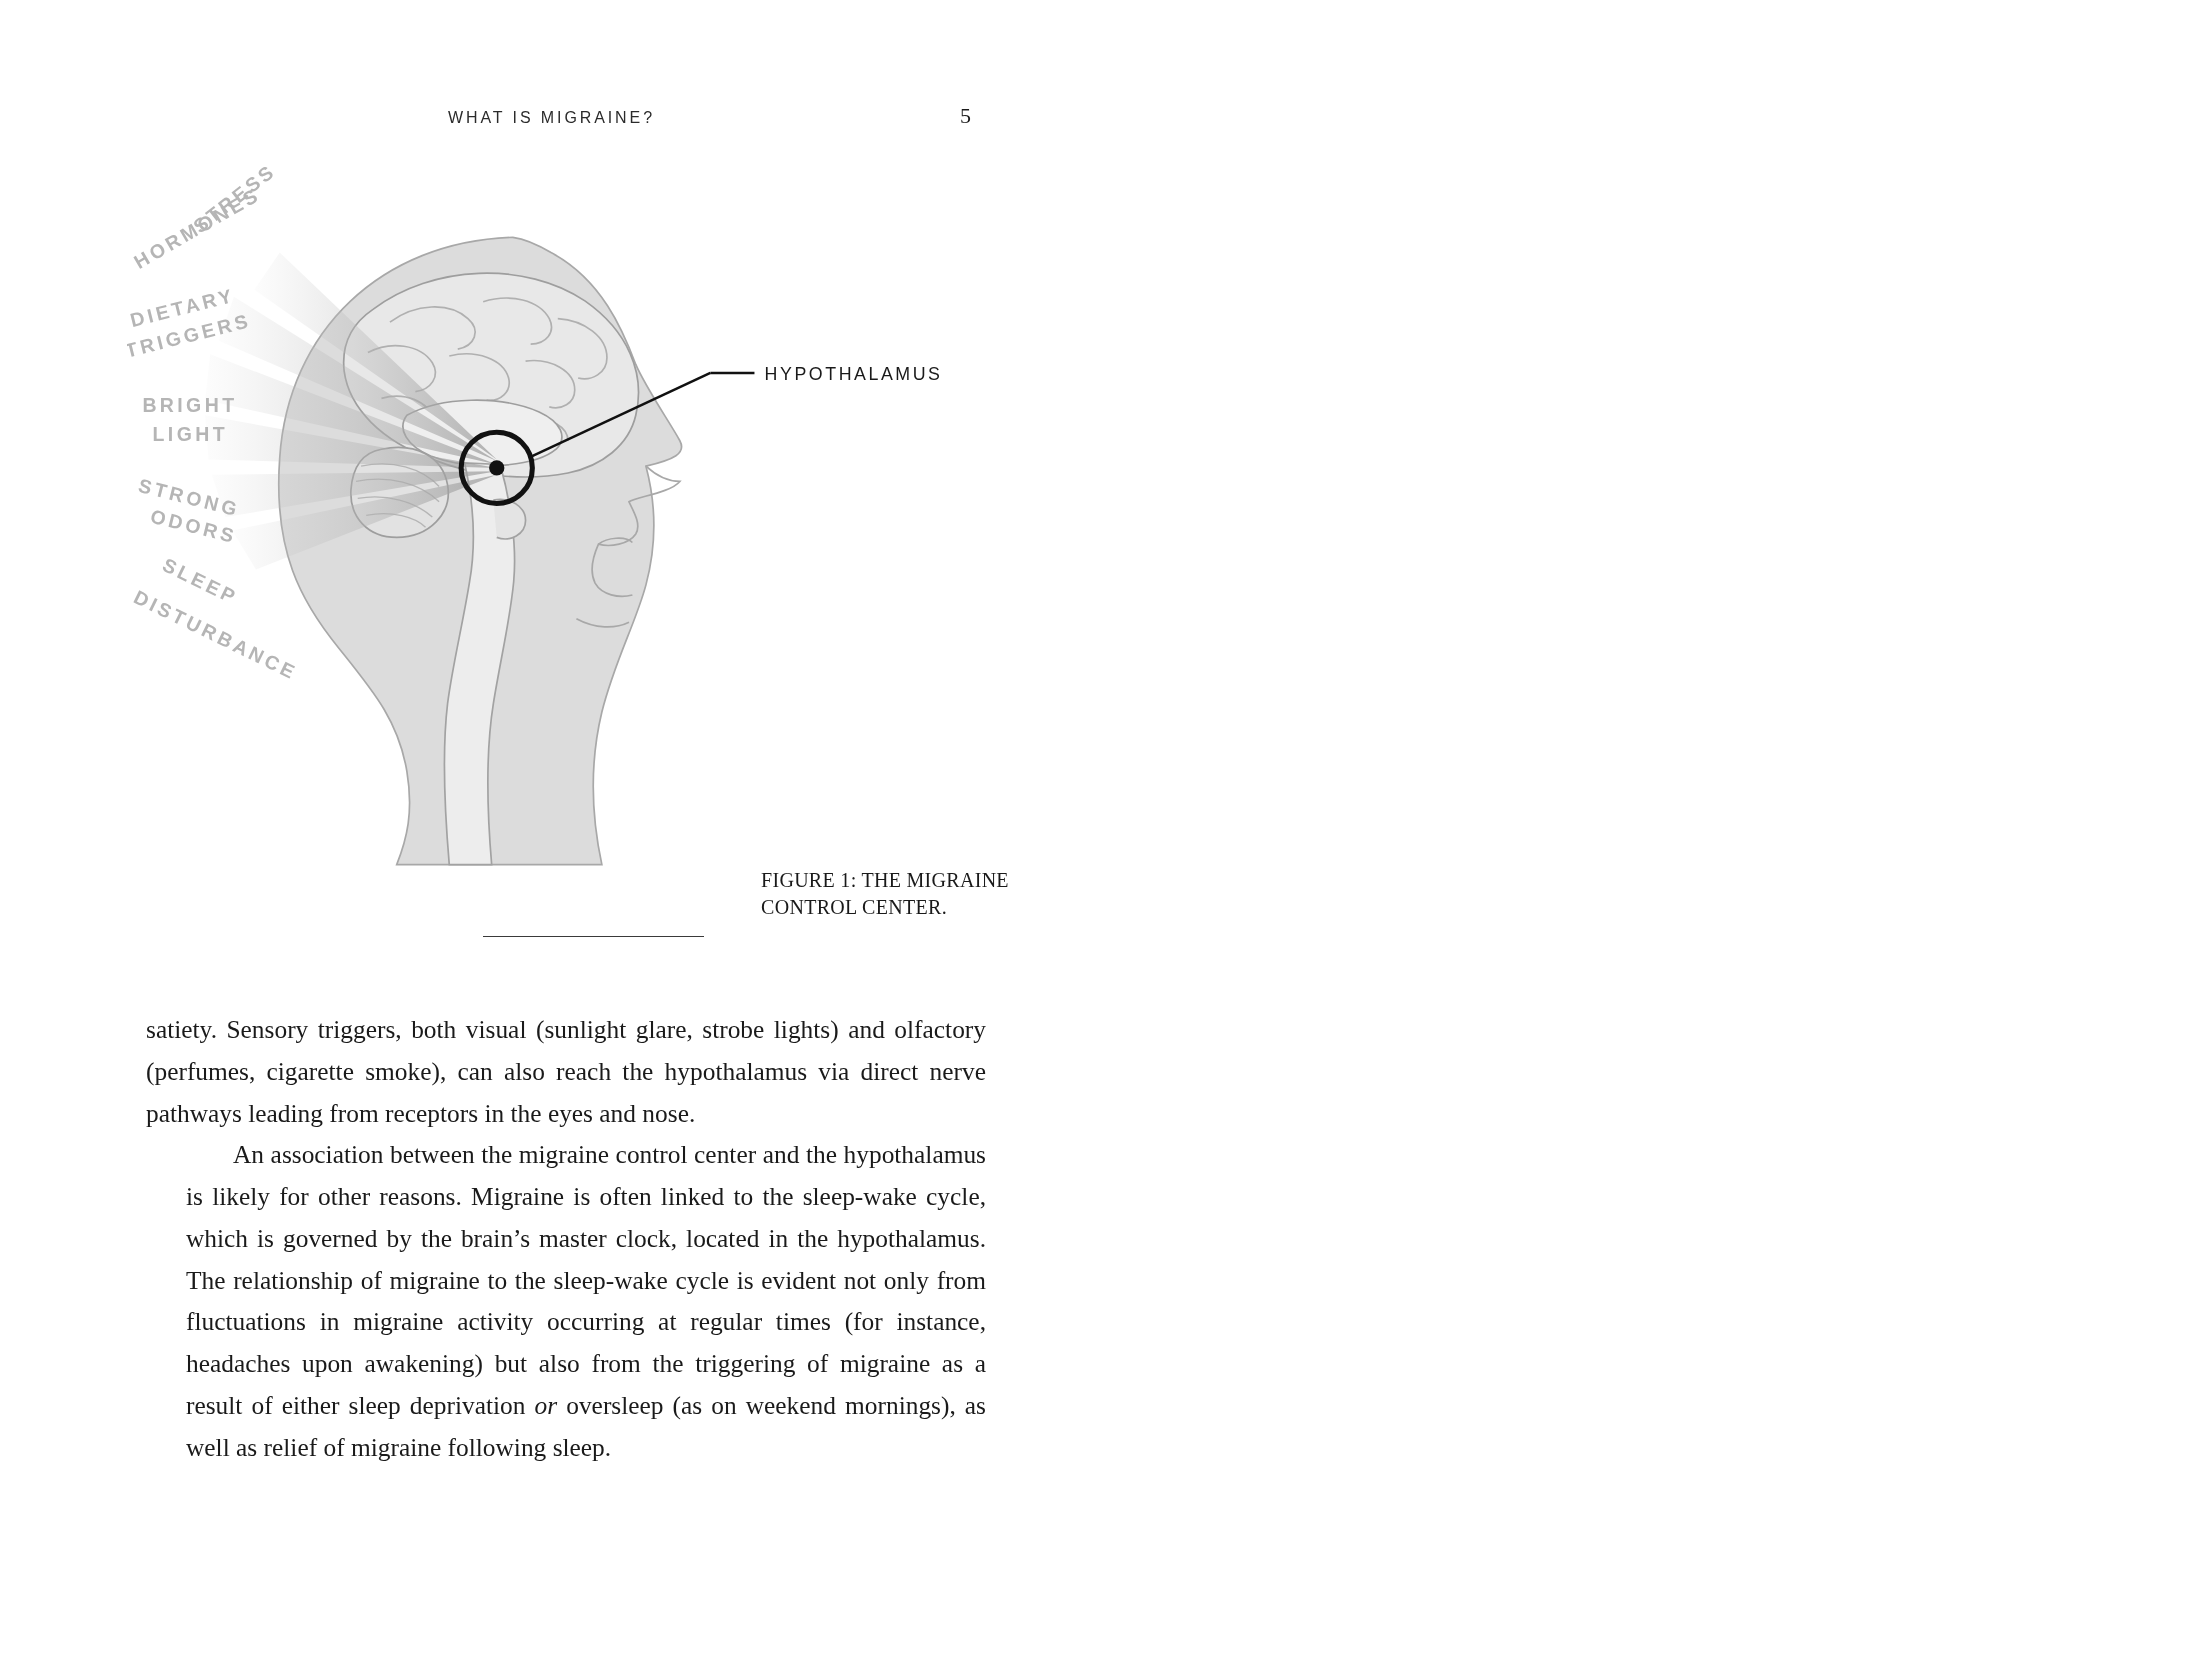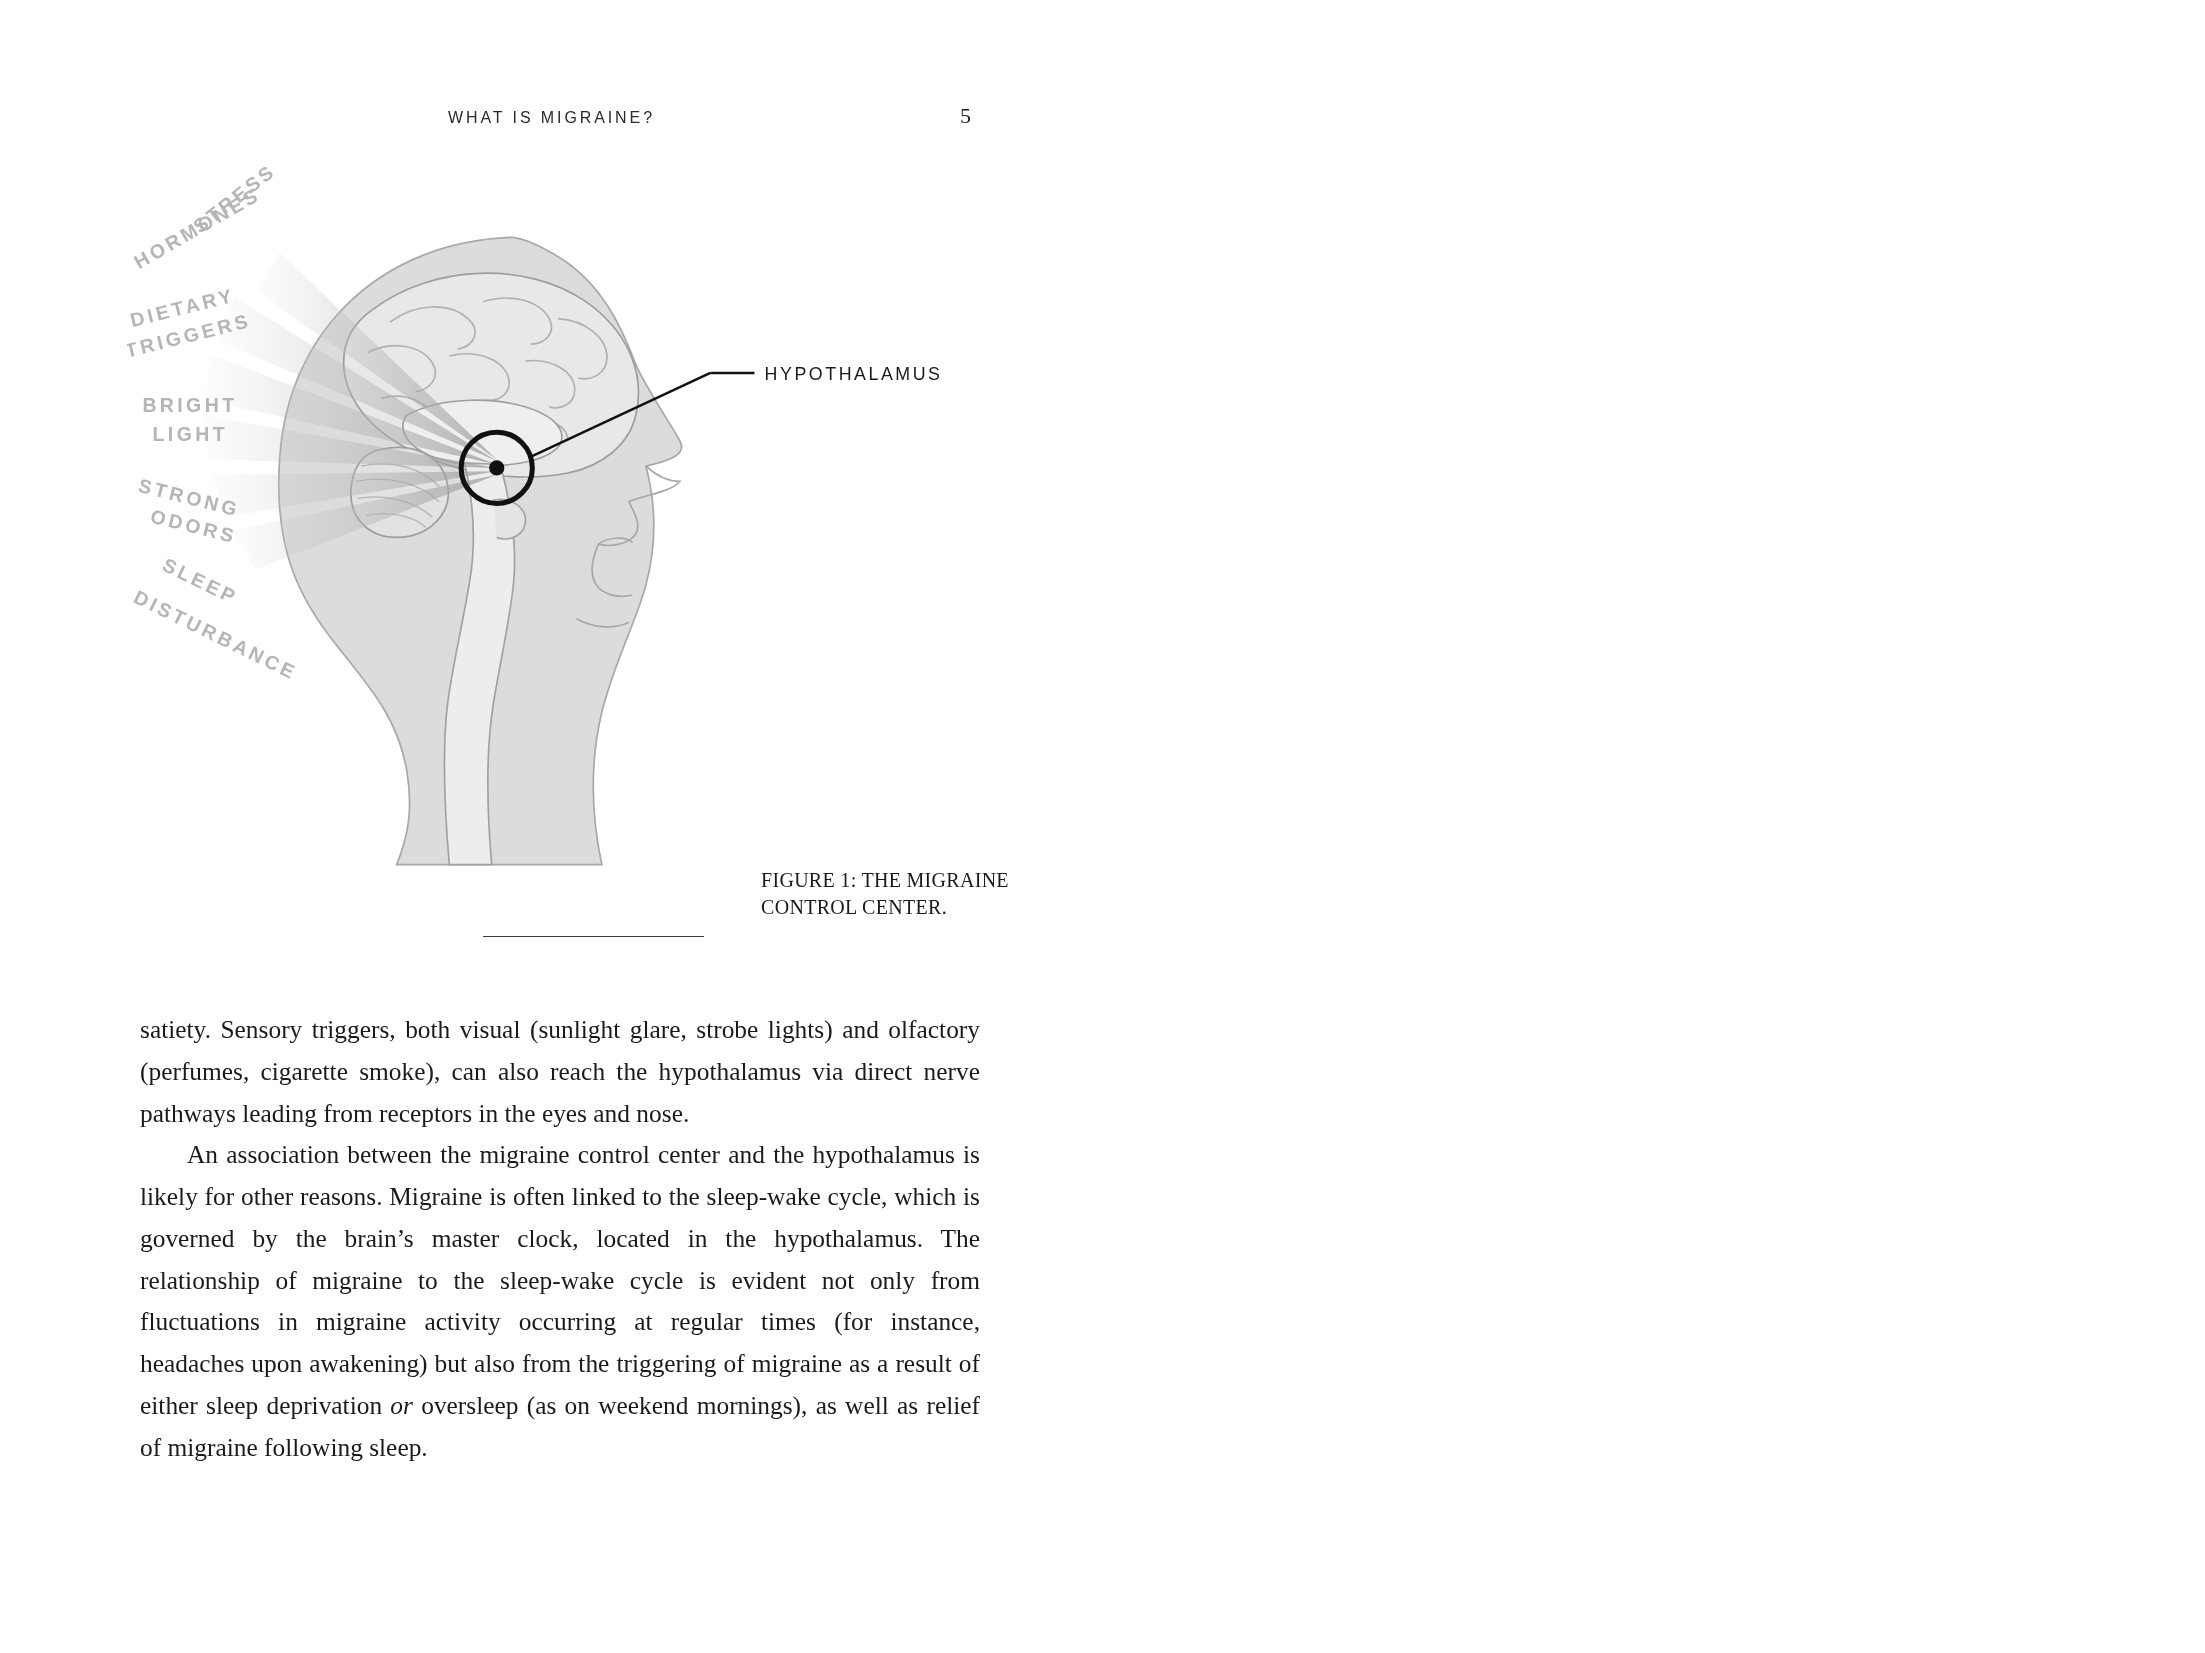--- a/index.html
+++ b/index.html
@@ -91,30 +91,30 @@
     left: 483px;
     top: 936px;
     width: 221px;
     height: 0.8px;
     background: #3a3a3a;
   }
 
   
   .body-left {
     position: absolute;
-    left: 140px;
+    left: 146px;
     top: 1009px;
     width: 840px;
     font-size: 25.4px;
     line-height: 1.645;
     text-align: justify;
     text-justify: inter-word;
   }
   .body-left p { margin: 0; }
-  .body-left p.indent { text-indent: 47px; }
+  .body-left p.indent { text-indent: 47px; margin-left: 40px; }
   .ital { font-style: italic; }
 </style>
 </head>
 <body>
 
 <div class="spread">
 
   <div class="page page-left">
 
     <div class="runhead runhead-left">WHAT IS MIGRAINE?</div>

